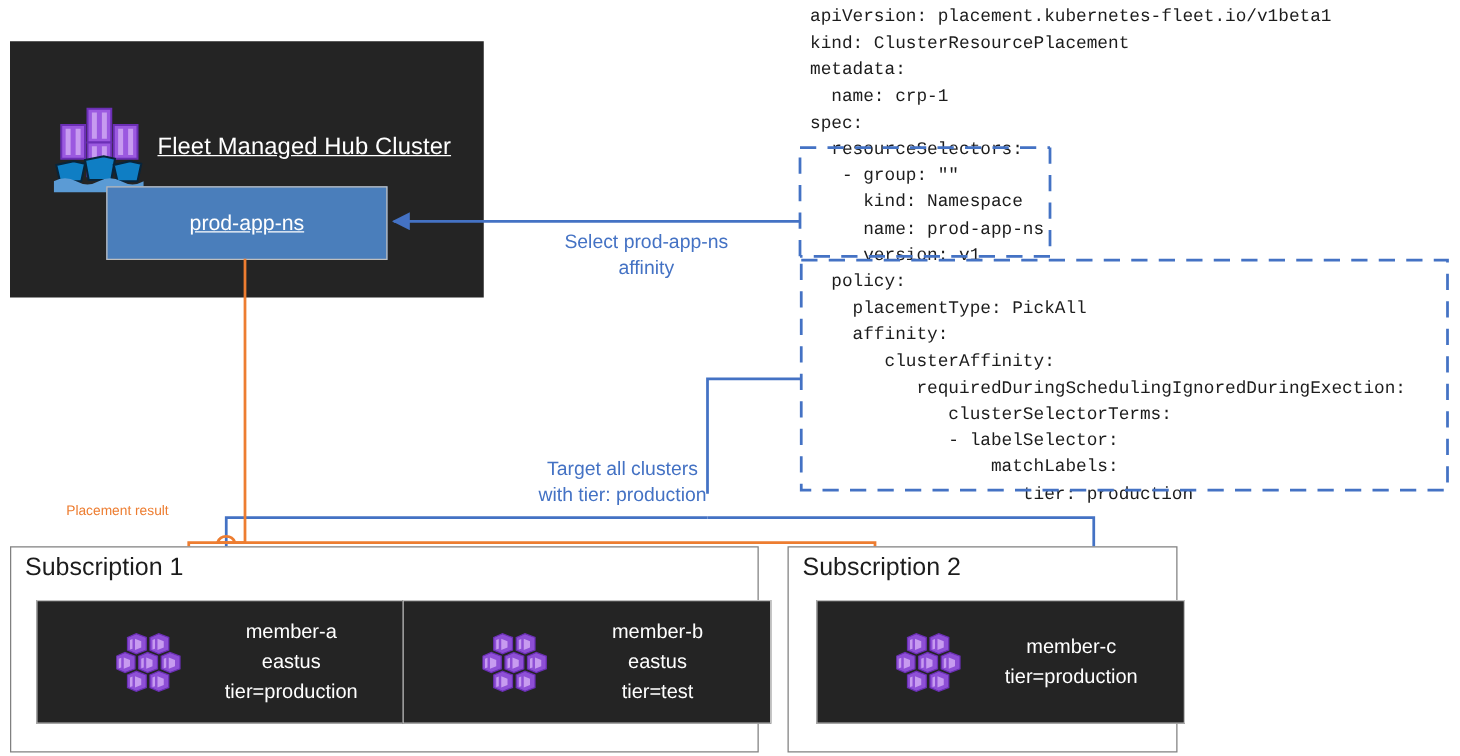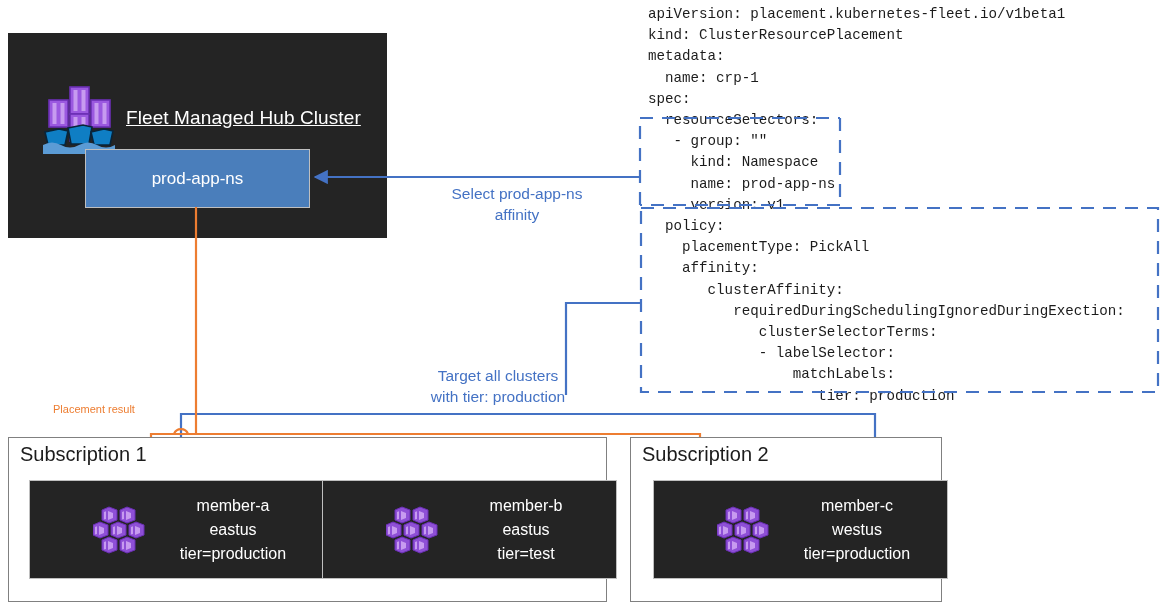--- a/index.html
+++ b/index.html
@@ -21,21 +21,21 @@
     text-align:left;white-space:nowrap;text-decoration:underline;
   }
   #hub-icon{position:absolute;left:35px;top:49px;width:72px;height:72px;}
 
   
   #prod-app-ns-box{
     position:absolute;left:85px;top:149px;width:223px;height:57px;
     background:#4a7ebb;border:1px solid #bfbfbf;
     display:flex;align-items:center;justify-content:center;
   }
-  #prod-app-ns-box span{color:#ffffff;font-size:17px;}
+  #prod-app-ns-box span{color:#ffffff;font-size:17px;text-decoration:underline;}
 
   
   #yaml-block{
     position:absolute;left:648px;top:4px;
     font-family:Liberation Mono, monospace;
     font-size:14.2px;line-height:21.2px;color:#1c1c1c;
     white-space:pre;
   }
 
   
@@ -309,17 +309,16 @@
           <g transform="translate(27,32)">
             <path d="M0,3 L7,0 L15,3 L15,13 L7,16 L0,13 Z"></path>
             <path d="M2,5 L4,4.2 L4,12 L2,12.6 Z" fill="#c79bf0" stroke="none"></path>
             <path d="M6,4 L11,6 L11,11 L6,13 Z" fill="#c79bf0" stroke="none"></path>
           </g>
         </g>
       </svg>
     </div>
     <div class="member-text">
       <div>member-c</div>
-      <div>westus</div>
       <div>tier=production</div>
     </div>
   </div>
 </div>
 
 </body></html>

